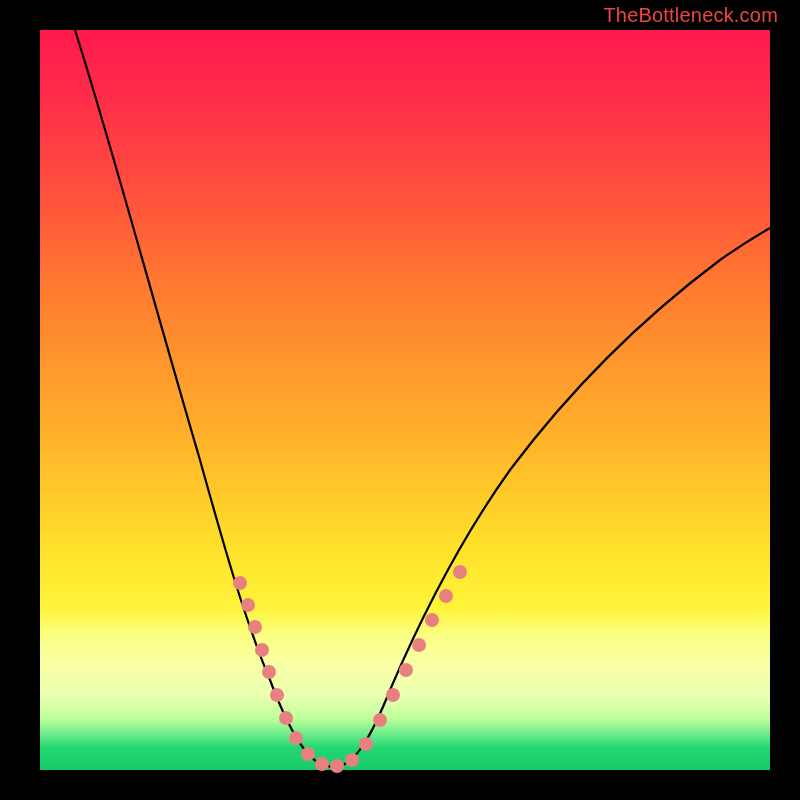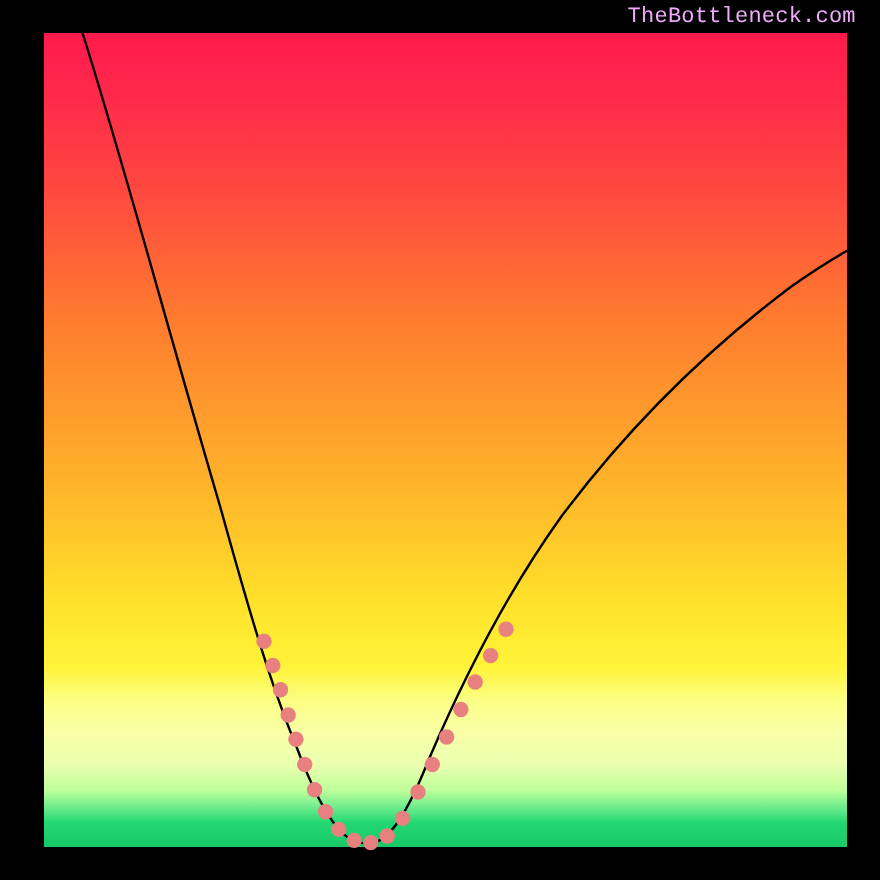--- a/index.html
+++ b/index.html
@@ -41,23 +41,23 @@
         #bfff9a 93%,
         #5fe889 95.5%,
         #22d873 97%,
         #18c968 100%
       );
   }
   .watermark {
     position: absolute;
     top: 4px;
     right: 22px;
-    font-family: Liberation Mono, monospace;
+    font-family: Liberation Sans, sans-serif;
     font-size: 20px;
-    color: #f0abfc;
+    color: #ef4444;
     letter-spacing: 0.2px;
     user-select: none;
   }
   svg.curve {
     position: absolute;
     left: 0;
     top: 0;
     width: 730px;
     height: 740px;
     overflow: visible;

